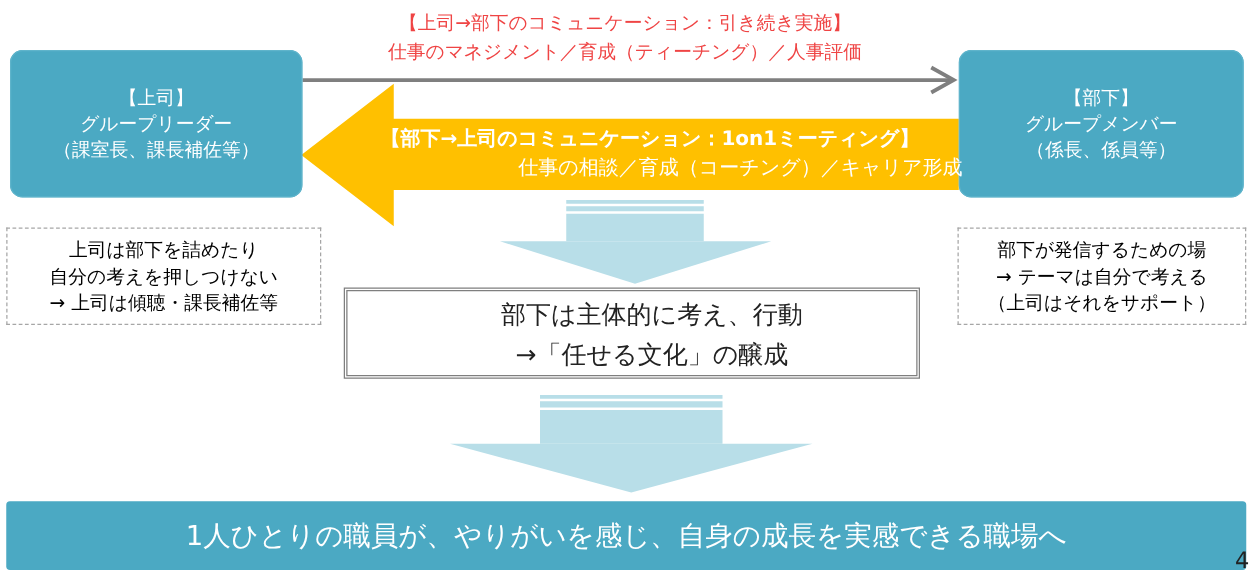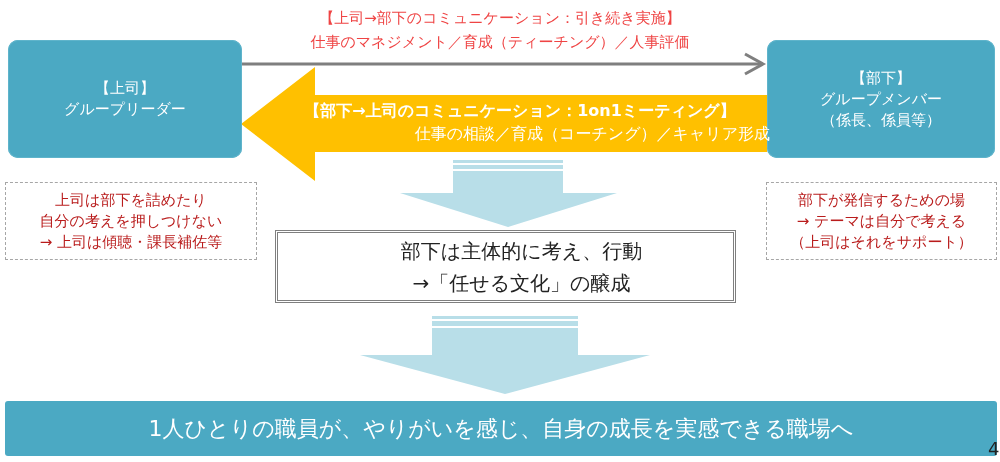--- a/index.html
+++ b/index.html
@@ -5,21 +5,21 @@
   html, body { margin:0; padding:0; background:#ffffff; }
   body { width:1000px; height:462px; position:relative; overflow:hidden;
          font-family:"DejaVu Sans", "Liberation Sans", sans-serif; color:#222; }
   .abs { position:absolute; }
   .teal-box { position:absolute; background:#4BA9C3; border-radius:10px; color:#fff;
               display:flex; flex-direction:column; align-items:center; justify-content:center;
               text-align:center; font-size:15px; line-height:21px; box-shadow:0 0 0 1px #5fb4cb inset; }
   .top-text { position:absolute; left:0; width:1000px; text-align:center; font-size:15px; line-height:22px; color:#ef4444; }
   .dashed { position:absolute; border:1.5px dashed #a6a6a6; box-sizing:border-box;
             display:flex; flex-direction:column; align-items:center; justify-content:center;
-            text-align:left; font-size:15px; line-height:21px; color:#b91c1c; }
+            text-align:left; font-size:15px; line-height:21px; color:#000000; }
   .center-box { position:absolute; border:3px double #7f7f7f; box-sizing:border-box; background:#fff;
                 display:flex; flex-direction:column; align-items:center; justify-content:center;
                 text-align:center; font-size:20px; line-height:32px; color:#222;padding-left:32px; }
   .bottom-bar { position:absolute; background:#4BA9C3; border-radius:3px; color:#fff;
                 display:flex; align-items:center; justify-content:center; font-size:22px; }
   .yellow-text { position:absolute; color:#fff; text-align:center; font-size:16px; line-height:22px; font-weight:bold; }
   svg { position:absolute; left:0; top:0; }
 </style>
 </head>
 <body>
@@ -47,20 +47,21 @@
     <polygon points="360,355 650,355 505,394"></polygon>
   </g>
 </svg>
 
 <div class="top-text" style="top:7px;">【上司→部下のコミュニケーション：引き続き実施】</div>
 <div class="top-text" style="top:31px;font-family:Liberation Serif, serif;">仕事のマネジメント／育成（ティーチング）／人事評価</div>
 
 <div class="teal-box" style="left:8px; top:40px; width:234px; height:118px;">
   <div>【上司】</div>
   <div>グループリーダー</div>
+  <div>（課室長、課長補佐等）</div>
 </div>
 
 <div class="teal-box" style="left:767px; top:40px; width:228px; height:118px;">
   <div>【部下】</div>
   <div>グループメンバー</div>
   <div>（係長、係員等）</div>
 </div>
 
 <div class="yellow-text" style="left:270px; top:100px; width:500px;">【部下→上司のコミュニケーション：1on1ミーティング】</div>
 <div class="yellow-text" style="left:270px; top:123px; width:500px; font-weight:normal;text-align:right;">仕事の相談／育成（コーチング）／キャリア形成</div>

